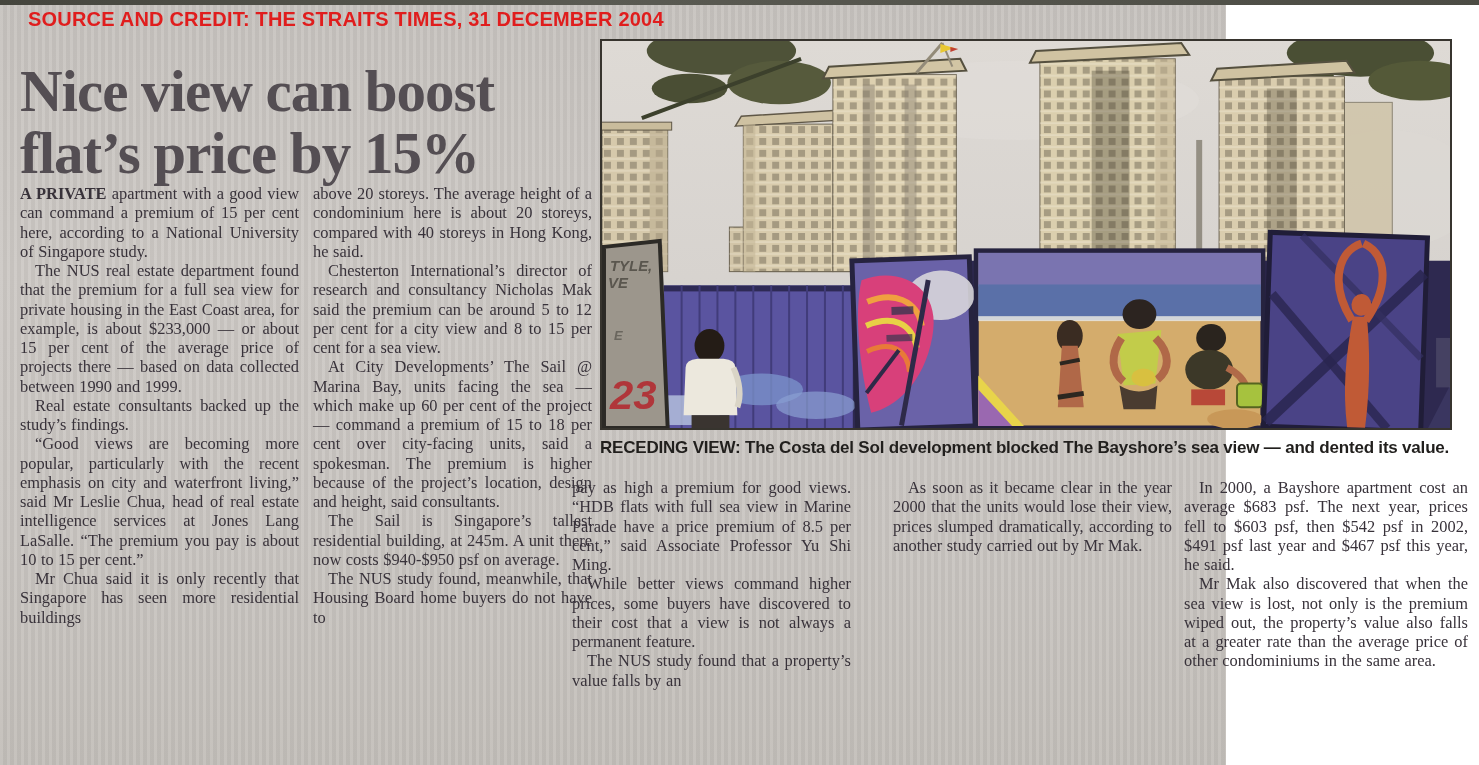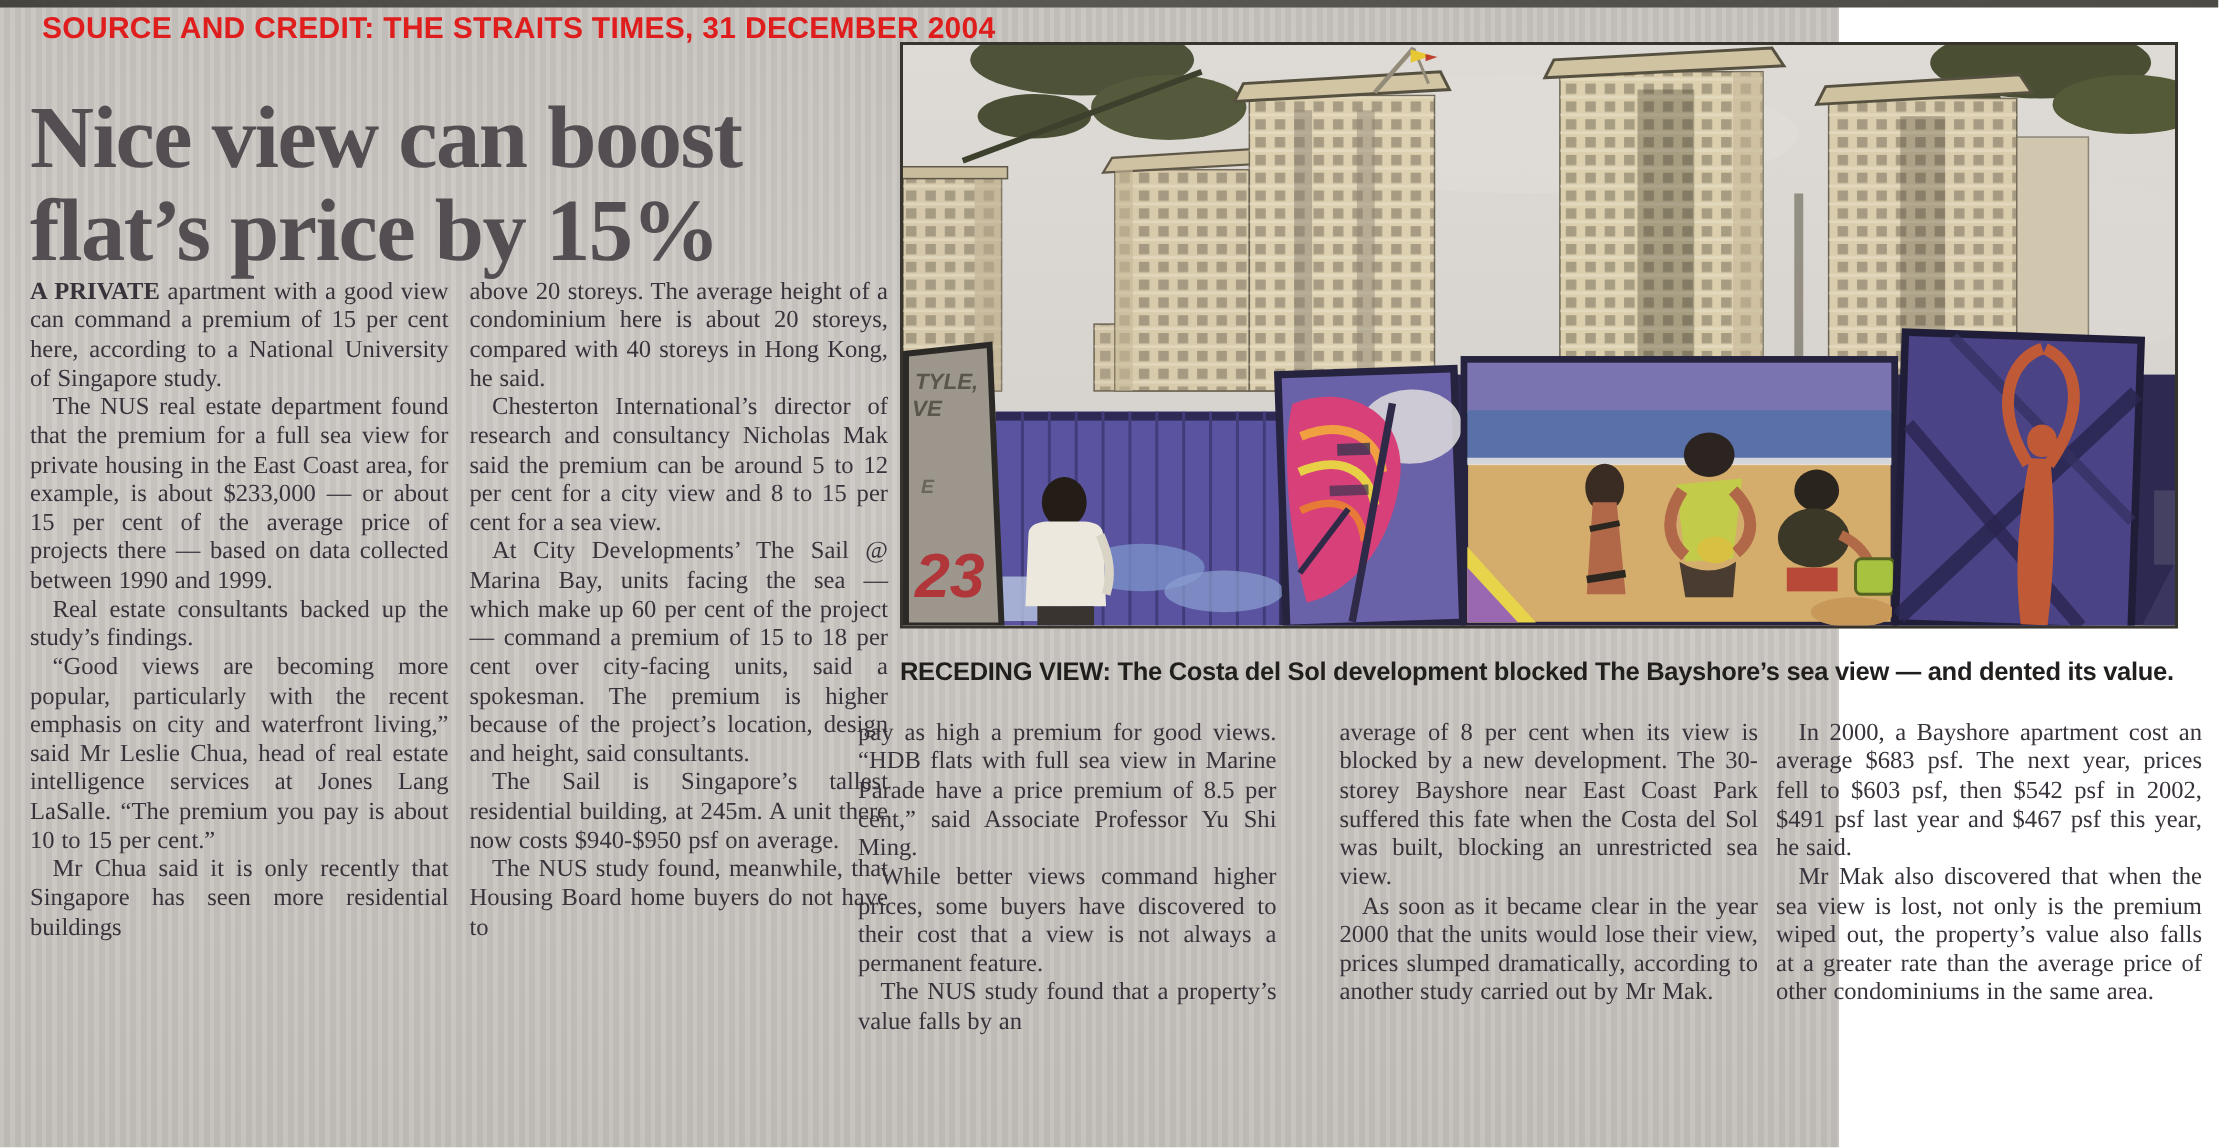--- a/index.html
+++ b/index.html
@@ -25,21 +25,21 @@
     hyphens:auto; -webkit-hyphens:auto; word-spacing:.5px; }
   .col p { margin:0; }
   .col p.indent { text-indent:15px; }
   .col-1 { left:20px; }
   .col-2 { left:313px; }
   .col-3, .col-4, .col-5 { top:478px; height:287px; }
   .col-3 { left:572px; }
   .col-4 { left:893px; }
   .col-5 { left:1184px; width:284px; }
   .lede-bold { font-weight:bold; }
-  .photo { position:absolute; left:600px; top:28px; width:852px; height:391px;
+  .photo { position:absolute; left:600px; top:39px; width:852px; height:391px;
     border:2px solid #37342e; background:#d7d3cf; }
   .photo svg { display:block; width:100%; height:100%; }
   .caption { position:absolute; left:600px; top:438px; width:860px;
     font-family:"Liberation Sans", sans-serif; font-weight:bold; font-size:17px;
     color:#211f1d; letter-spacing:-.2px; }
 </style>
 </head>
 <body>
 
 <div class="page">
@@ -246,21 +246,20 @@
 
   <div class="caption">RECEDING VIEW: The Costa del Sol development blocked The Bayshore’s sea view — and dented its value.</div>
 
   <div class="col col-3">
     <p>pay as high a premium for good views. “HDB flats with full sea view in Marine Parade have a price premium of 8.5 per cent,” said Associate Professor Yu Shi Ming.</p>
     <p class="indent">While better views command higher prices, some buyers have discovered to their cost that a view is not always a permanent feature.</p>
     <p class="indent">The NUS study found that a property’s value falls by an</p>
   </div>
 
   <div class="col col-4">
-    <p>average of 8 per cent when its view is blocked by a new development. The 30-storey Bayshore near East Coast Park suffered this fate when the Costa del Sol was built, blocking an unrestricted sea view.</p>
     <p class="indent">As soon as it became clear in the year 2000 that the units would lose their view, prices slumped dramatically, according to another study carried out by Mr Mak.</p>
   </div>
 
   <div class="col col-5">
     <p class="indent">In 2000, a Bayshore apartment cost an average $683 psf. The next year, prices fell to $603 psf, then $542 psf in 2002, $491 psf last year and $467 psf this year, he said.</p>
     <p class="indent">Mr Mak also discovered that when the sea view is lost, not only is the premium wiped out, the property’s value also falls at a greater rate than the average price of other condominiums in the same area.</p>
   </div>
 
 </div>
 

